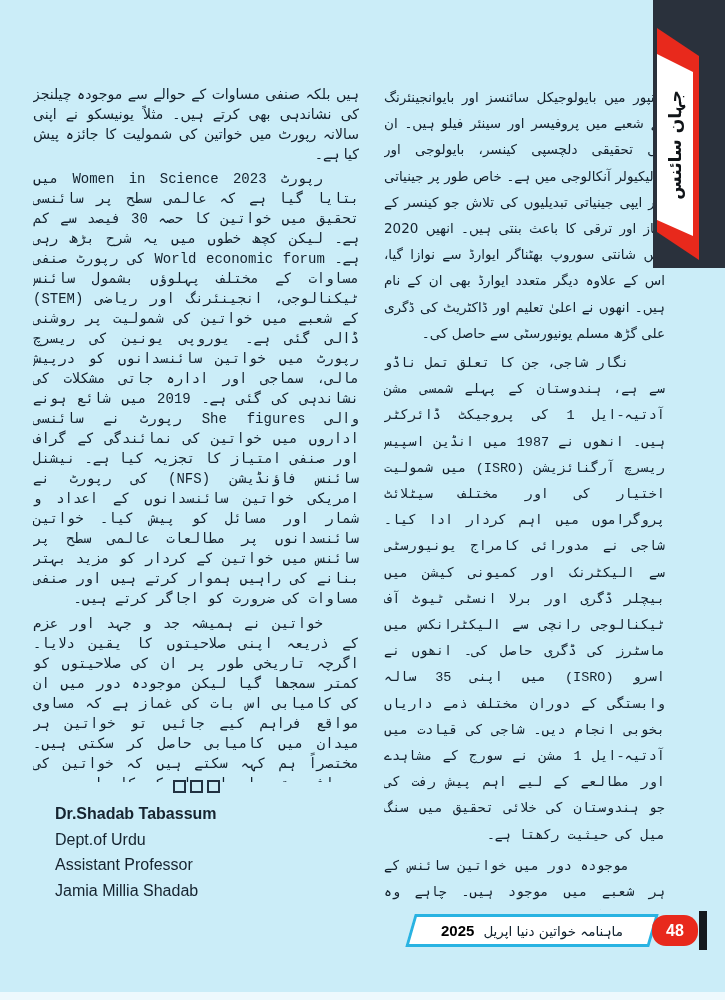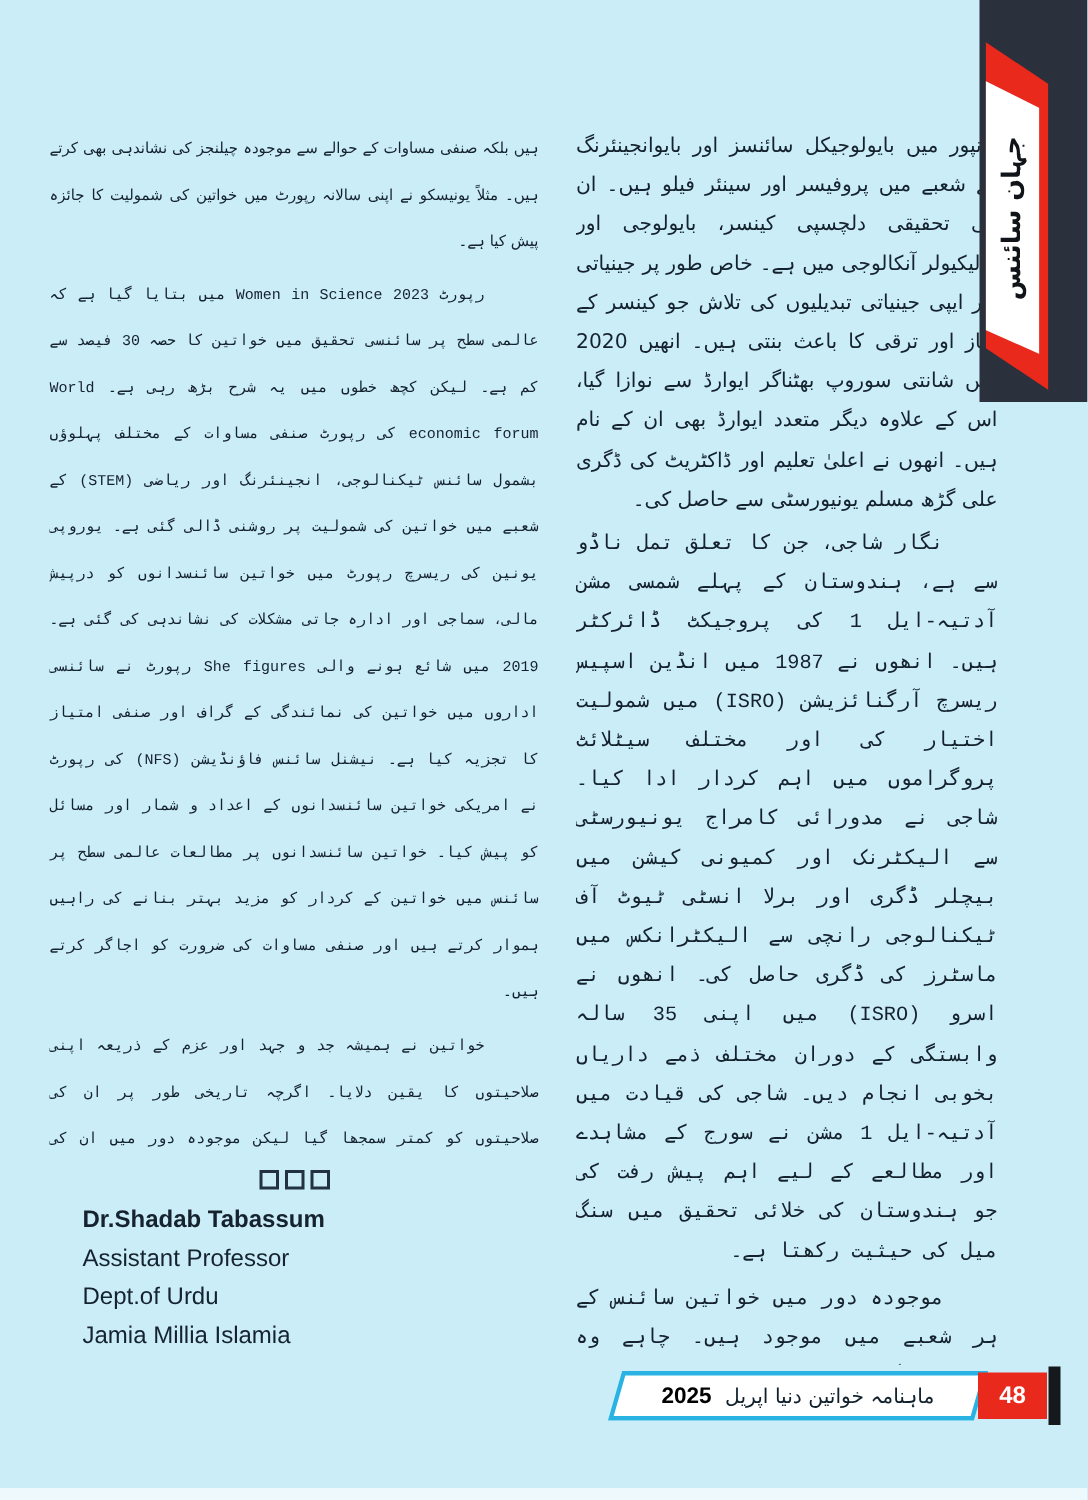--- a/index.html
+++ b/index.html
@@ -15,21 +15,21 @@
   
   .col{
     position:absolute;
     direction:rtl;
     text-align:justify;
     color:#14222e;
     overflow:hidden;
   }
   .col p{margin:0 0 5px 0;}
   .col p.indent{text-indent:36px;font-family:Liberation Mono, monospace;}
-  .col-left{left:33px;top:84px;width:326px;height:698px;font-size:10px;line-height:31px;}
+  .col-left{left:33px;top:84px;width:326px;height:698px;font-size:14px;line-height:20px;}
   .col-right{left:384px;top:84px;width:281px;height:826px;font-size:13.5px;line-height:26.2px;}
 
   
   .end-marker{position:absolute;left:33px;top:780px;width:326px;text-align:center;line-height:10px;}
   .end-marker span{
     display:inline-block;width:9px;height:9px;
     border:2px solid #223242;margin:0 2px;background:transparent;
   }
 
   
@@ -58,20 +58,21 @@
     direction:rtl;
   }
 
   
   .footer-endbar{position:absolute;left:699px;top:911px;width:8px;height:39px;background:#15191e;}
   .footer-page{
     position:absolute;left:652px;top:915px;width:46px;height:31px;background:#e8291c;
     color:#ffffff;font-weight:bold;font-size:16px;
     display:flex;align-items:center;justify-content:center;
     font-family:"Liberation Sans",sans-serif;
+    border-radius:14px;
   }
   .footer-issue{
     position:absolute;left:410px;top:914px;width:238px;height:27px;
     background:#ffffff;border:3px solid #29b3e2;
     transform:skewX(-16deg);
     display:flex;align-items:center;justify-content:center;
   }
   .footer-issue-inner{
     transform:skewX(16deg);
     direction:rtl;white-space:nowrap;
@@ -102,23 +103,23 @@
     <p class="indent">موجودہ دور میں خواتین سائنس کے ہر شعبے میں موجود ہیں۔ چاہے وہ انجینئرنگ کا شعبہ ہو، بایوٹیکنالوجی کا ہو، یا خلائی تحقیق اور طب کا شعبہ ہو۔ ناسا کی ٹیم میں بھی خواتین سائنسدانوں کا کردار اہم رہا ہے۔ کئی خواتین نے بین الاقوامی اسپیس اسٹیشن تک سفر بھی کیا ہے۔</p>
 
   </div>
 
   <div class="end-marker">
     <span></span><span></span><span></span>
   </div>
 
   <div class="author">
     <div class="name">Dr.Shadab Tabassum</div>
+    <div>Dept.of Urdu</div>
     <div>Assistant Professor</div>
-    <div>Dept.of Urdu</div>
-    <div>Jamia Millia Islamia</div>
+    <div>Jamia Millia Shadab</div>
   </div>
 
   <div class="sidebar-strip"></div>
   <div class="tab-red"></div>
   <div class="tab-white">
     <span class="tab-label">جہان سائنس</span>
   </div>
 
   <div class="footer-issue">
     <span class="footer-issue-inner">

